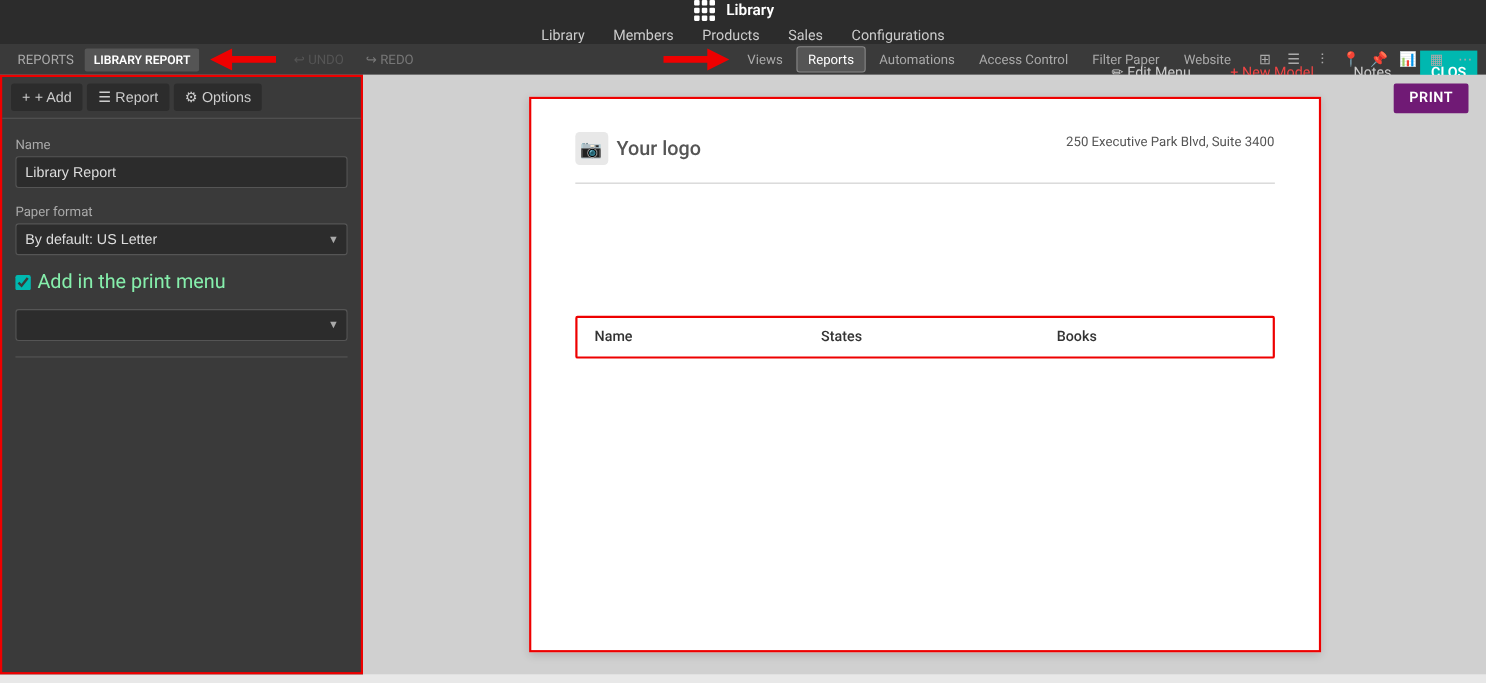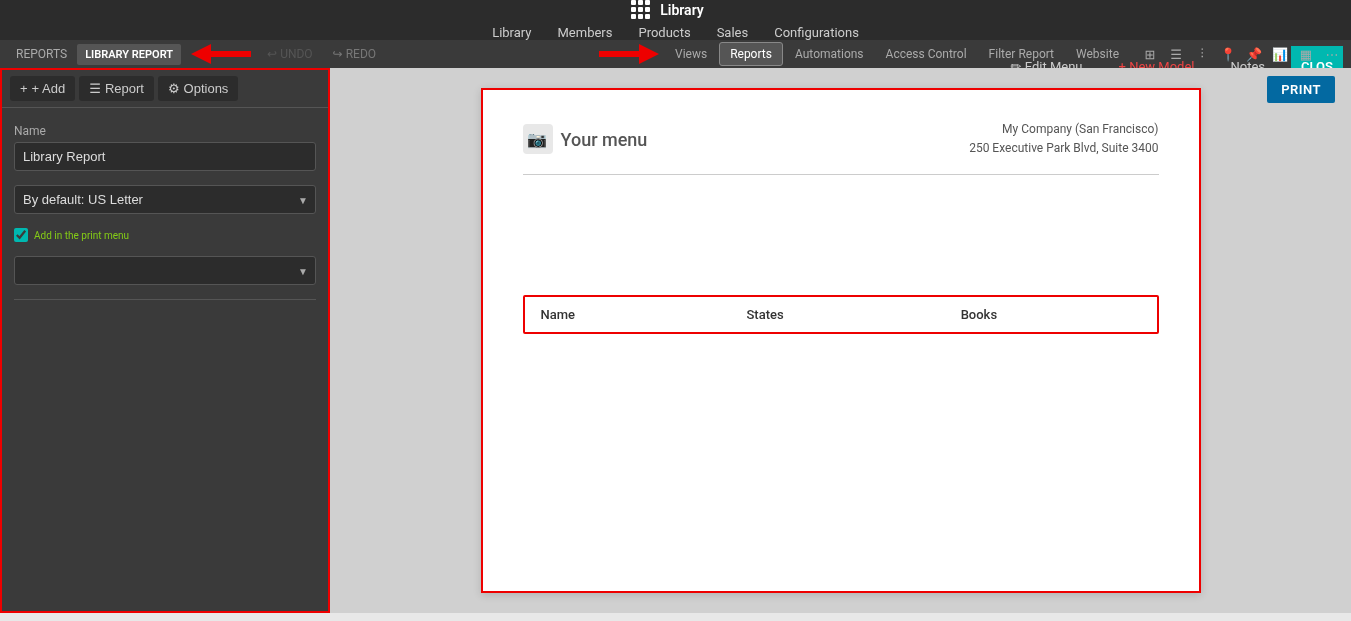--- a/index.html
+++ b/index.html
@@ -243,22 +243,22 @@
       gap: 6px;
       margin-bottom: 14px;
     }
     .checkbox-input {
       width: 14px;
       height: 14px;
       accent-color: #00b8b0;
       cursor: pointer;
     }
     .checkbox-label {
-      color: #84cc16;
-      font-size: 10px;
+      color: #86efac;
+      font-size: 18px;
       cursor: pointer;
     }
     .sidebar-divider {
       height: 1px;
       background: #555;
       margin: 8px 0;
     }
 
     
     .content-area {
@@ -269,21 +269,21 @@
       padding: 20px;
       overflow: auto;
       position: relative;
     }
 
     
     .print-btn {
       position: absolute;
       top: 8px;
       right: 16px;
-      background: #0369a1;
+      background: #701a75;
       color: #fff;
       font-size: 13px;
       font-weight: 600;
       padding: 6px 14px;
       cursor: pointer;
       border-radius: 2px;
       letter-spacing: 0.5px;
     }
 
     
@@ -396,21 +396,21 @@
 
     <div style="display:flex;align-items:center;margin-right:4px;">
       <svg width="60" height="24" viewBox="0 0 60 24">
         <polygon points="60,12 40,2 40,9 0,9 0,15 40,15 40,22" fill="#e00"></polygon>
       </svg>
     </div>
     <div class="nav-item">Views</div>
     <div class="nav-item active">Reports</div>
     <div class="nav-item">Automations</div>
     <div class="nav-item">Access Control</div>
-    <div class="nav-item">Filter Report</div>
+    <div class="nav-item">Filter Paper</div>
     <div class="nav-item">Website</div>
     <div class="icon-row">
       <div class="icon-btn">⊞</div>
       <div class="icon-btn">☰</div>
       <div class="icon-btn">⫶</div>
       <div class="icon-btn">📍</div>
       <div class="icon-btn">📌</div>
       <div class="icon-btn">📊</div>
       <div class="icon-btn">▦</div>
       <div class="icon-btn">⋯</div>
@@ -436,20 +436,21 @@
       </button>
     </div>
 
     <div class="sidebar-form">
       <div class="form-group">
         <label class="form-label">Name</label>
         <input class="form-input" type="text" value="Library Report" style="">
       </div>
 
       <div class="form-group">
+        <label class="form-label">Paper format</label>
         <div class="select-wrapper">
           <select class="form-select">
             <option>By default: US Letter</option>
           </select>
           <span class="select-arrow">▼</span>
         </div>
       </div>
 
       <div class="checkbox-row">
         <input type="checkbox" class="checkbox-input" id="addPrintMenu" checked="" style="">
@@ -470,24 +471,23 @@
   </div>
 
   <div class="content-area">
     <div class="print-btn">PRINT</div>
 
     <div class="report-preview">
 
       <div class="report-header">
         <div class="logo-section">
           <div class="camera-icon">📷</div>
-          <span>Your menu</span>
+          <span>Your logo</span>
         </div>
         <div class="company-info">
-          <div>My Company (San Francisco)</div>
           <div>250 Executive Park Blvd, Suite 3400</div>
         </div>
       </div>
 
       <div class="report-table-section">
         <table class="report-table">
           <thead>
             <tr>
               <th>Name</th>
               <th>States</th>

